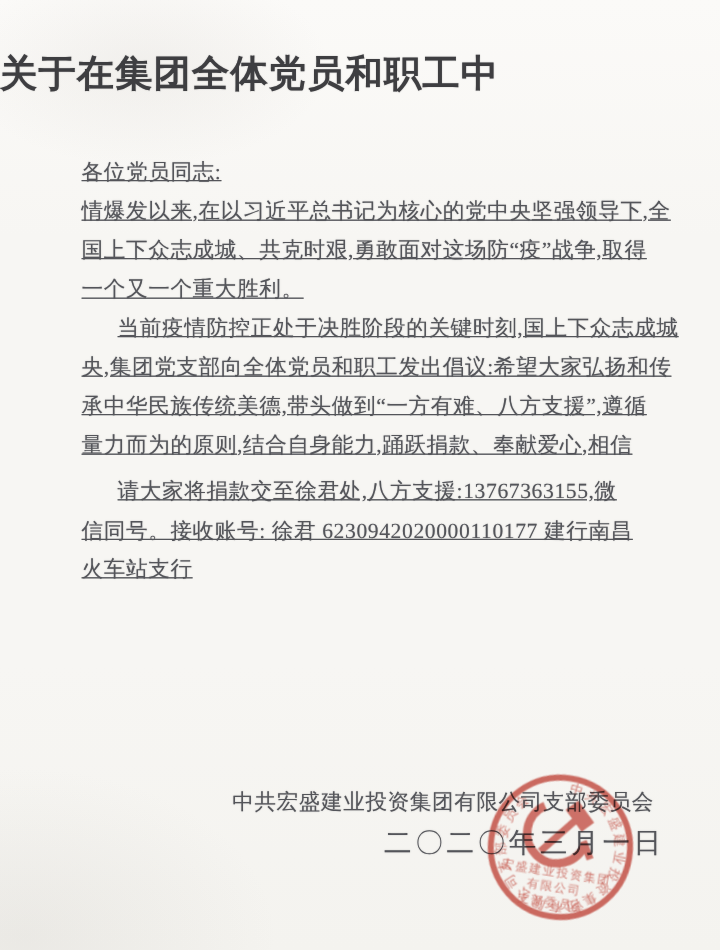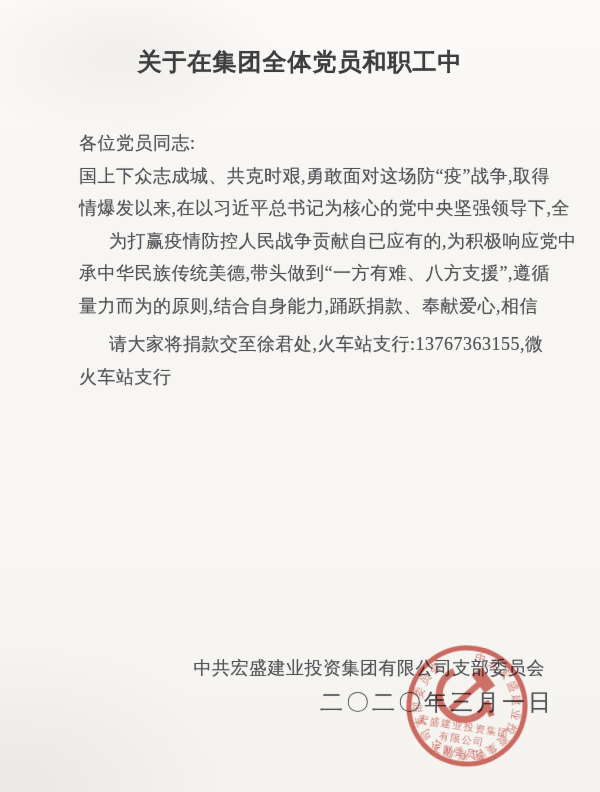--- a/index.html
+++ b/index.html
@@ -10,34 +10,35 @@
     overflow:hidden;
     background:
       radial-gradient(220px 120px at 120px 55px, rgba(205,200,194,0.20), rgba(205,200,194,0) 70%),
       radial-gradient(300px 200px at 20px 780px, rgba(190,186,180,0.18), rgba(190,186,180,0) 70%),
       linear-gradient(180deg,#fbfaf8 0%, #f7f6f3 25%, #f7f6f3 70%, #f4f3ef 100%);
     font-family:"Liberation Serif", serif;
   }
   .scanwrap{ filter: blur(0.25px); }
   .title-block{
     position:absolute; top:46px; left:0; right:0;
-    text-align:center;
+    text-align:left;
     font-family:"Liberation Sans", sans-serif;
     font-weight:700;
-    font-size:24px; line-height:32px;
+    font-size:31px; line-height:32px;
     color:#3e3e41;
     letter-spacing:1px;
     text-shadow:0 0 1px rgba(62,62,65,0.45);
   }
   .body-block{
-    position:absolute; top:127px; left:79px; width:474px;
+    position:absolute; top:127px; left:68px; width:474px;
     font-size:18px; line-height:32.5px;
     color:#54555a;
     letter-spacing:0.5px;
     text-shadow:0 0 1px rgba(84,85,90,0.5);
+    text-decoration:underline;
   }
   .line{ white-space:nowrap; }
   .line.indent{ padding-left:30px; }
   .para-spacer3{ margin-top:6px; }
   .signature{
     position:absolute; top:653px; left:0; right:55px;
     text-align:right;
     font-size:18px; line-height:30px;
     color:#54555a; letter-spacing:0.5px;
     text-shadow:0 0 1px rgba(84,85,90,0.5);
@@ -67,30 +68,33 @@
   <div class="scanwrap">
 
     <div class="title-block">
       <div>关于在集团全体党员和职工中</div>
     </div>
 
     <div class="body-block">
       <div class="line">各位党员同志:</div>
       <div>
           <div>
+            <div class="line">情爆发以来,在以习近平总书记为核心的党中央坚强领导下,全</div>
             <div class="line">国上下众志成城、共克时艰,勇敢面对这场防“疫”战争,取得</div>
-            <div class="line">情爆发以来,在以习近平总书记为核心的党中央坚强领导下,全</div>
+            <div class="line">一个又一个重大胜利。</div>
           </div>
           <div>
-            <div class="line indent">为打赢疫情防控人民战争贡献自已应有的,为积极响应党中</div>
+            <div class="line indent">当前疫情防控正处于决胜阶段的关键时刻,国上下众志成城</div>
+            <div class="line">央,集团党支部向全体党员和职工发出倡议:希望大家弘扬和传</div>
             <div class="line">承中华民族传统美德,带头做到“一方有难、八方支援”,遵循</div>
             <div class="line">量力而为的原则,结合自身能力,踊跃捐款、奉献爱心,相信</div>
           </div>
           <div class="para-spacer3">
-            <div class="line indent">请大家将捐款交至徐君处,火车站支行:13767363155,微</div>
+            <div class="line indent">请大家将捐款交至徐君处,八方支援:13767363155,微</div>
+            <div class="line">信同号。接收账号: 徐君 6230942020000110177 建行南昌</div>
             <div class="line">火车站支行</div>
           </div>
         </div>
     </div>
 
     <div class="signature">中共宏盛建业投资集团有限公司支部委员会</div>
     <div class="date">二〇二〇年三月一日</div>
 
     <div class="seal" style="color: rgb(191, 68, 56);">
       <svg viewBox="0 0 164 164" xmlns="http://www.w3.org/2000/svg">

